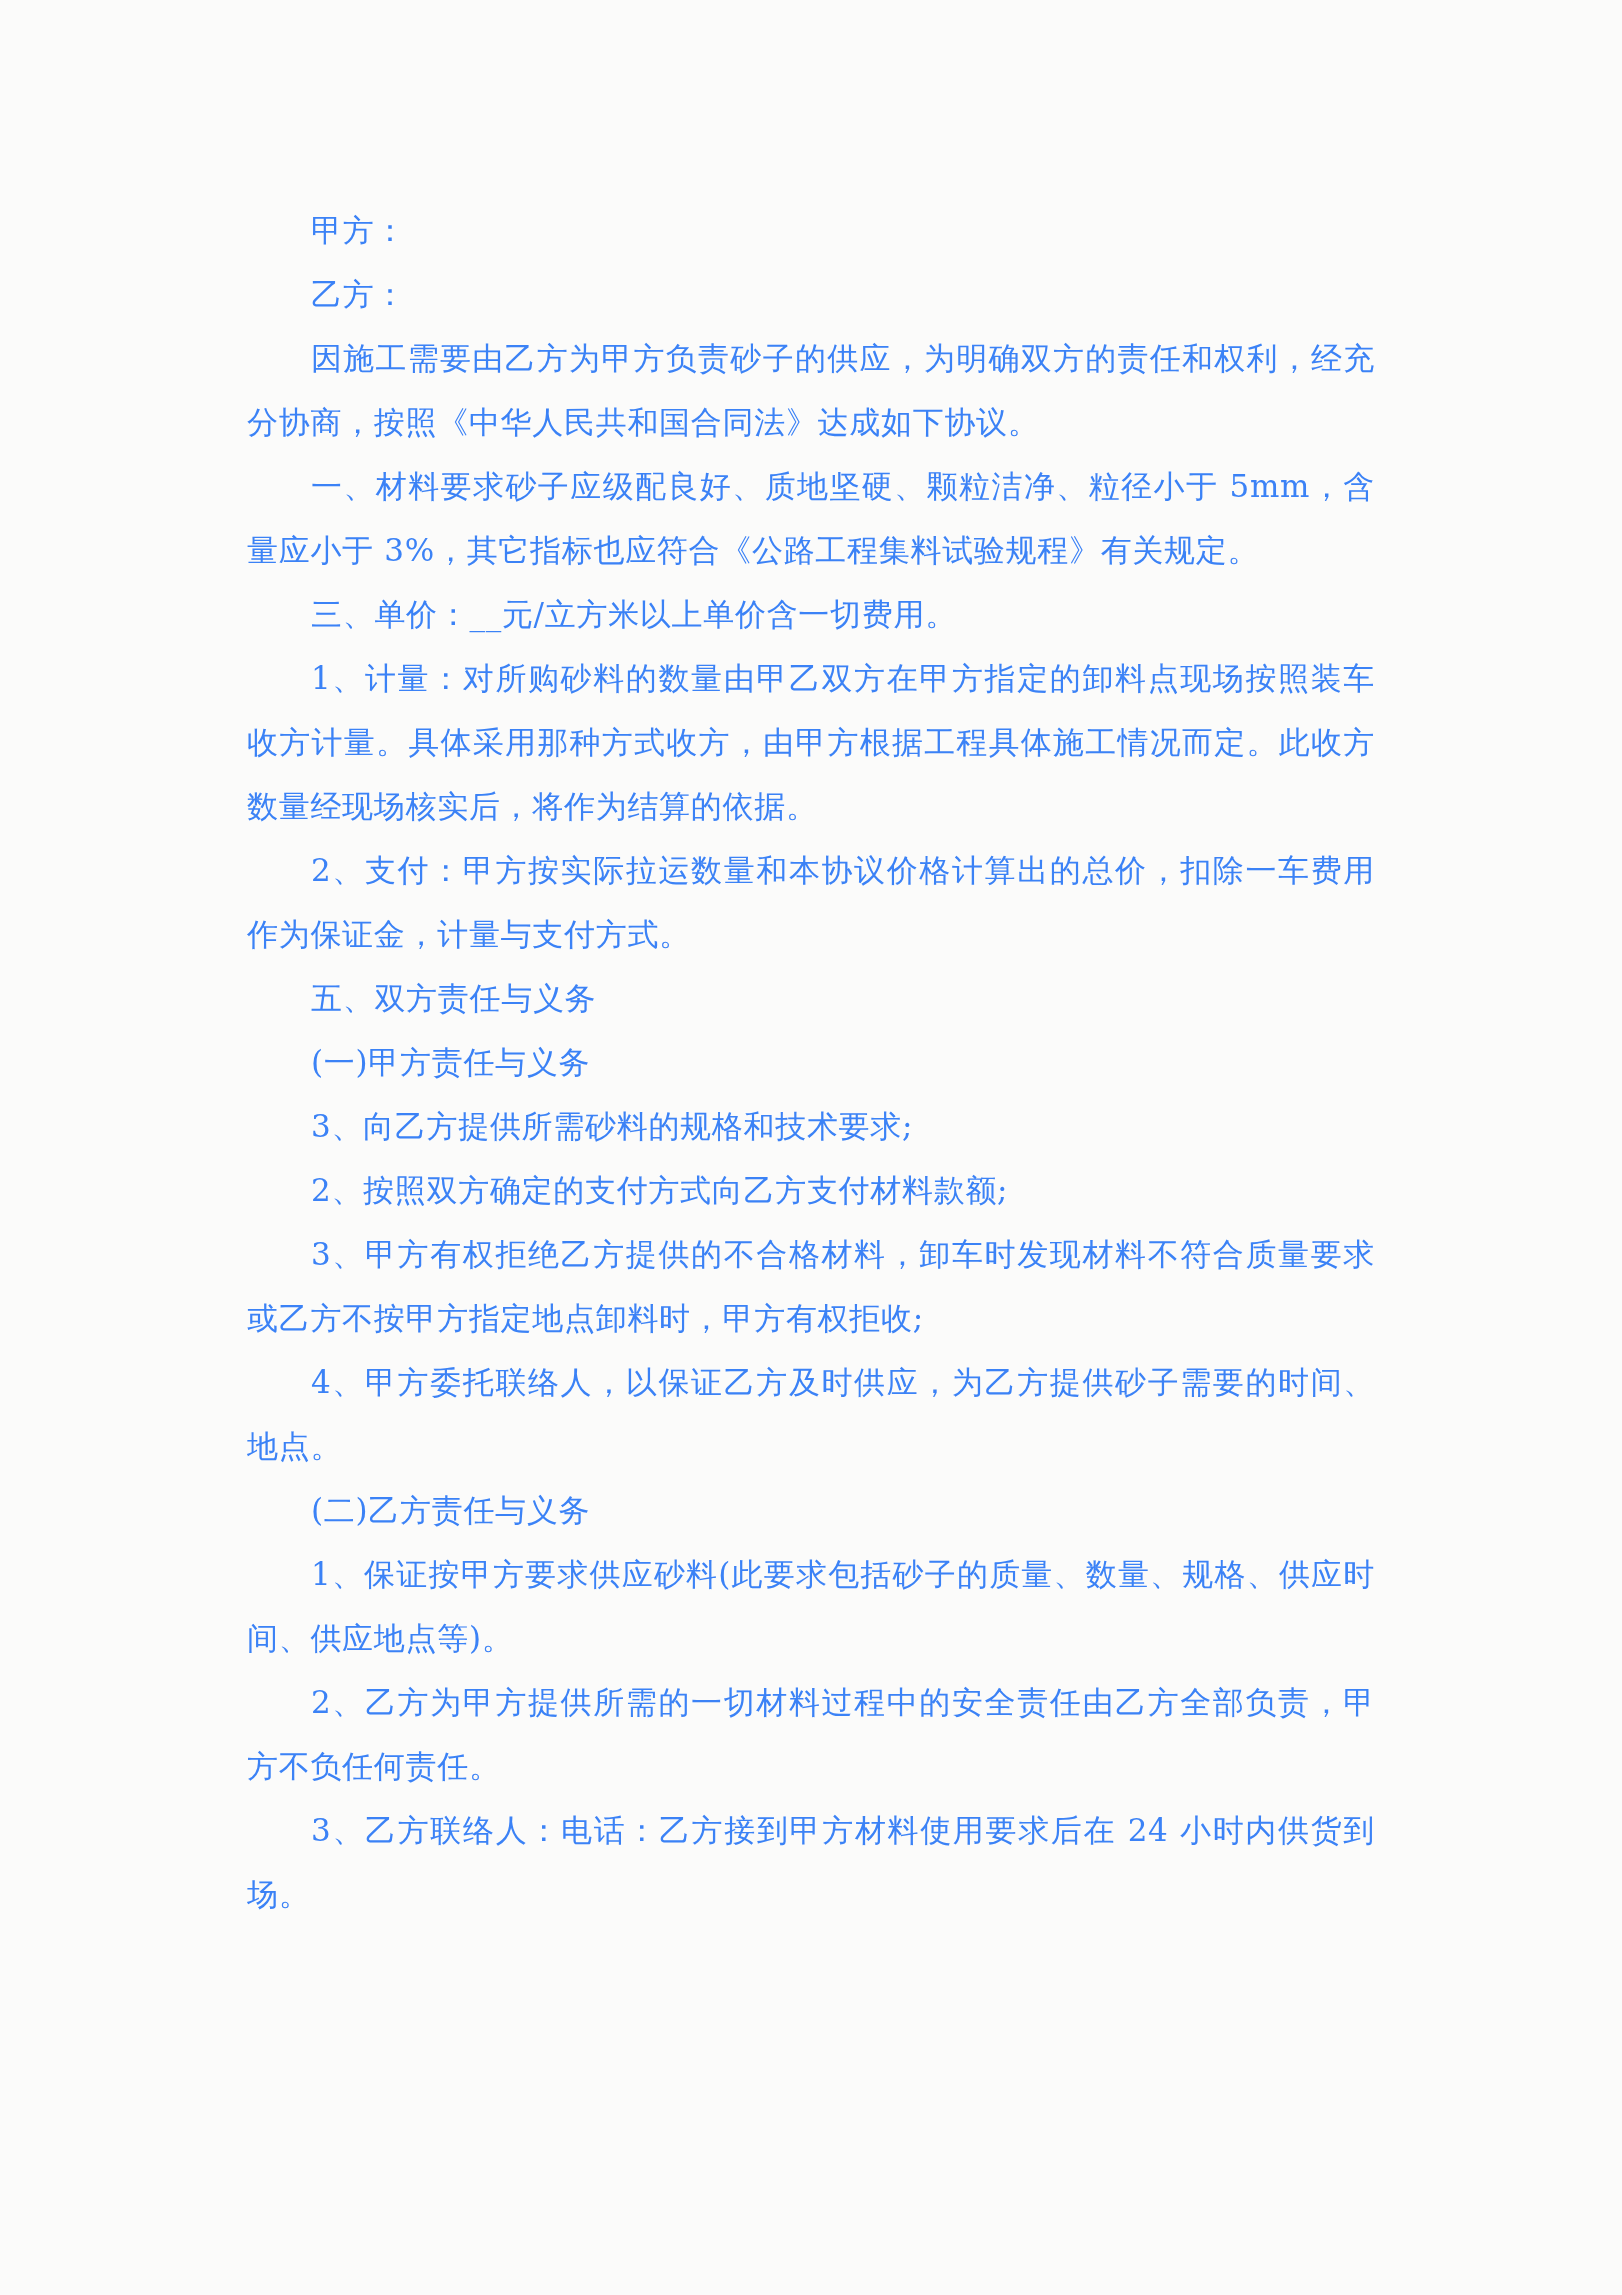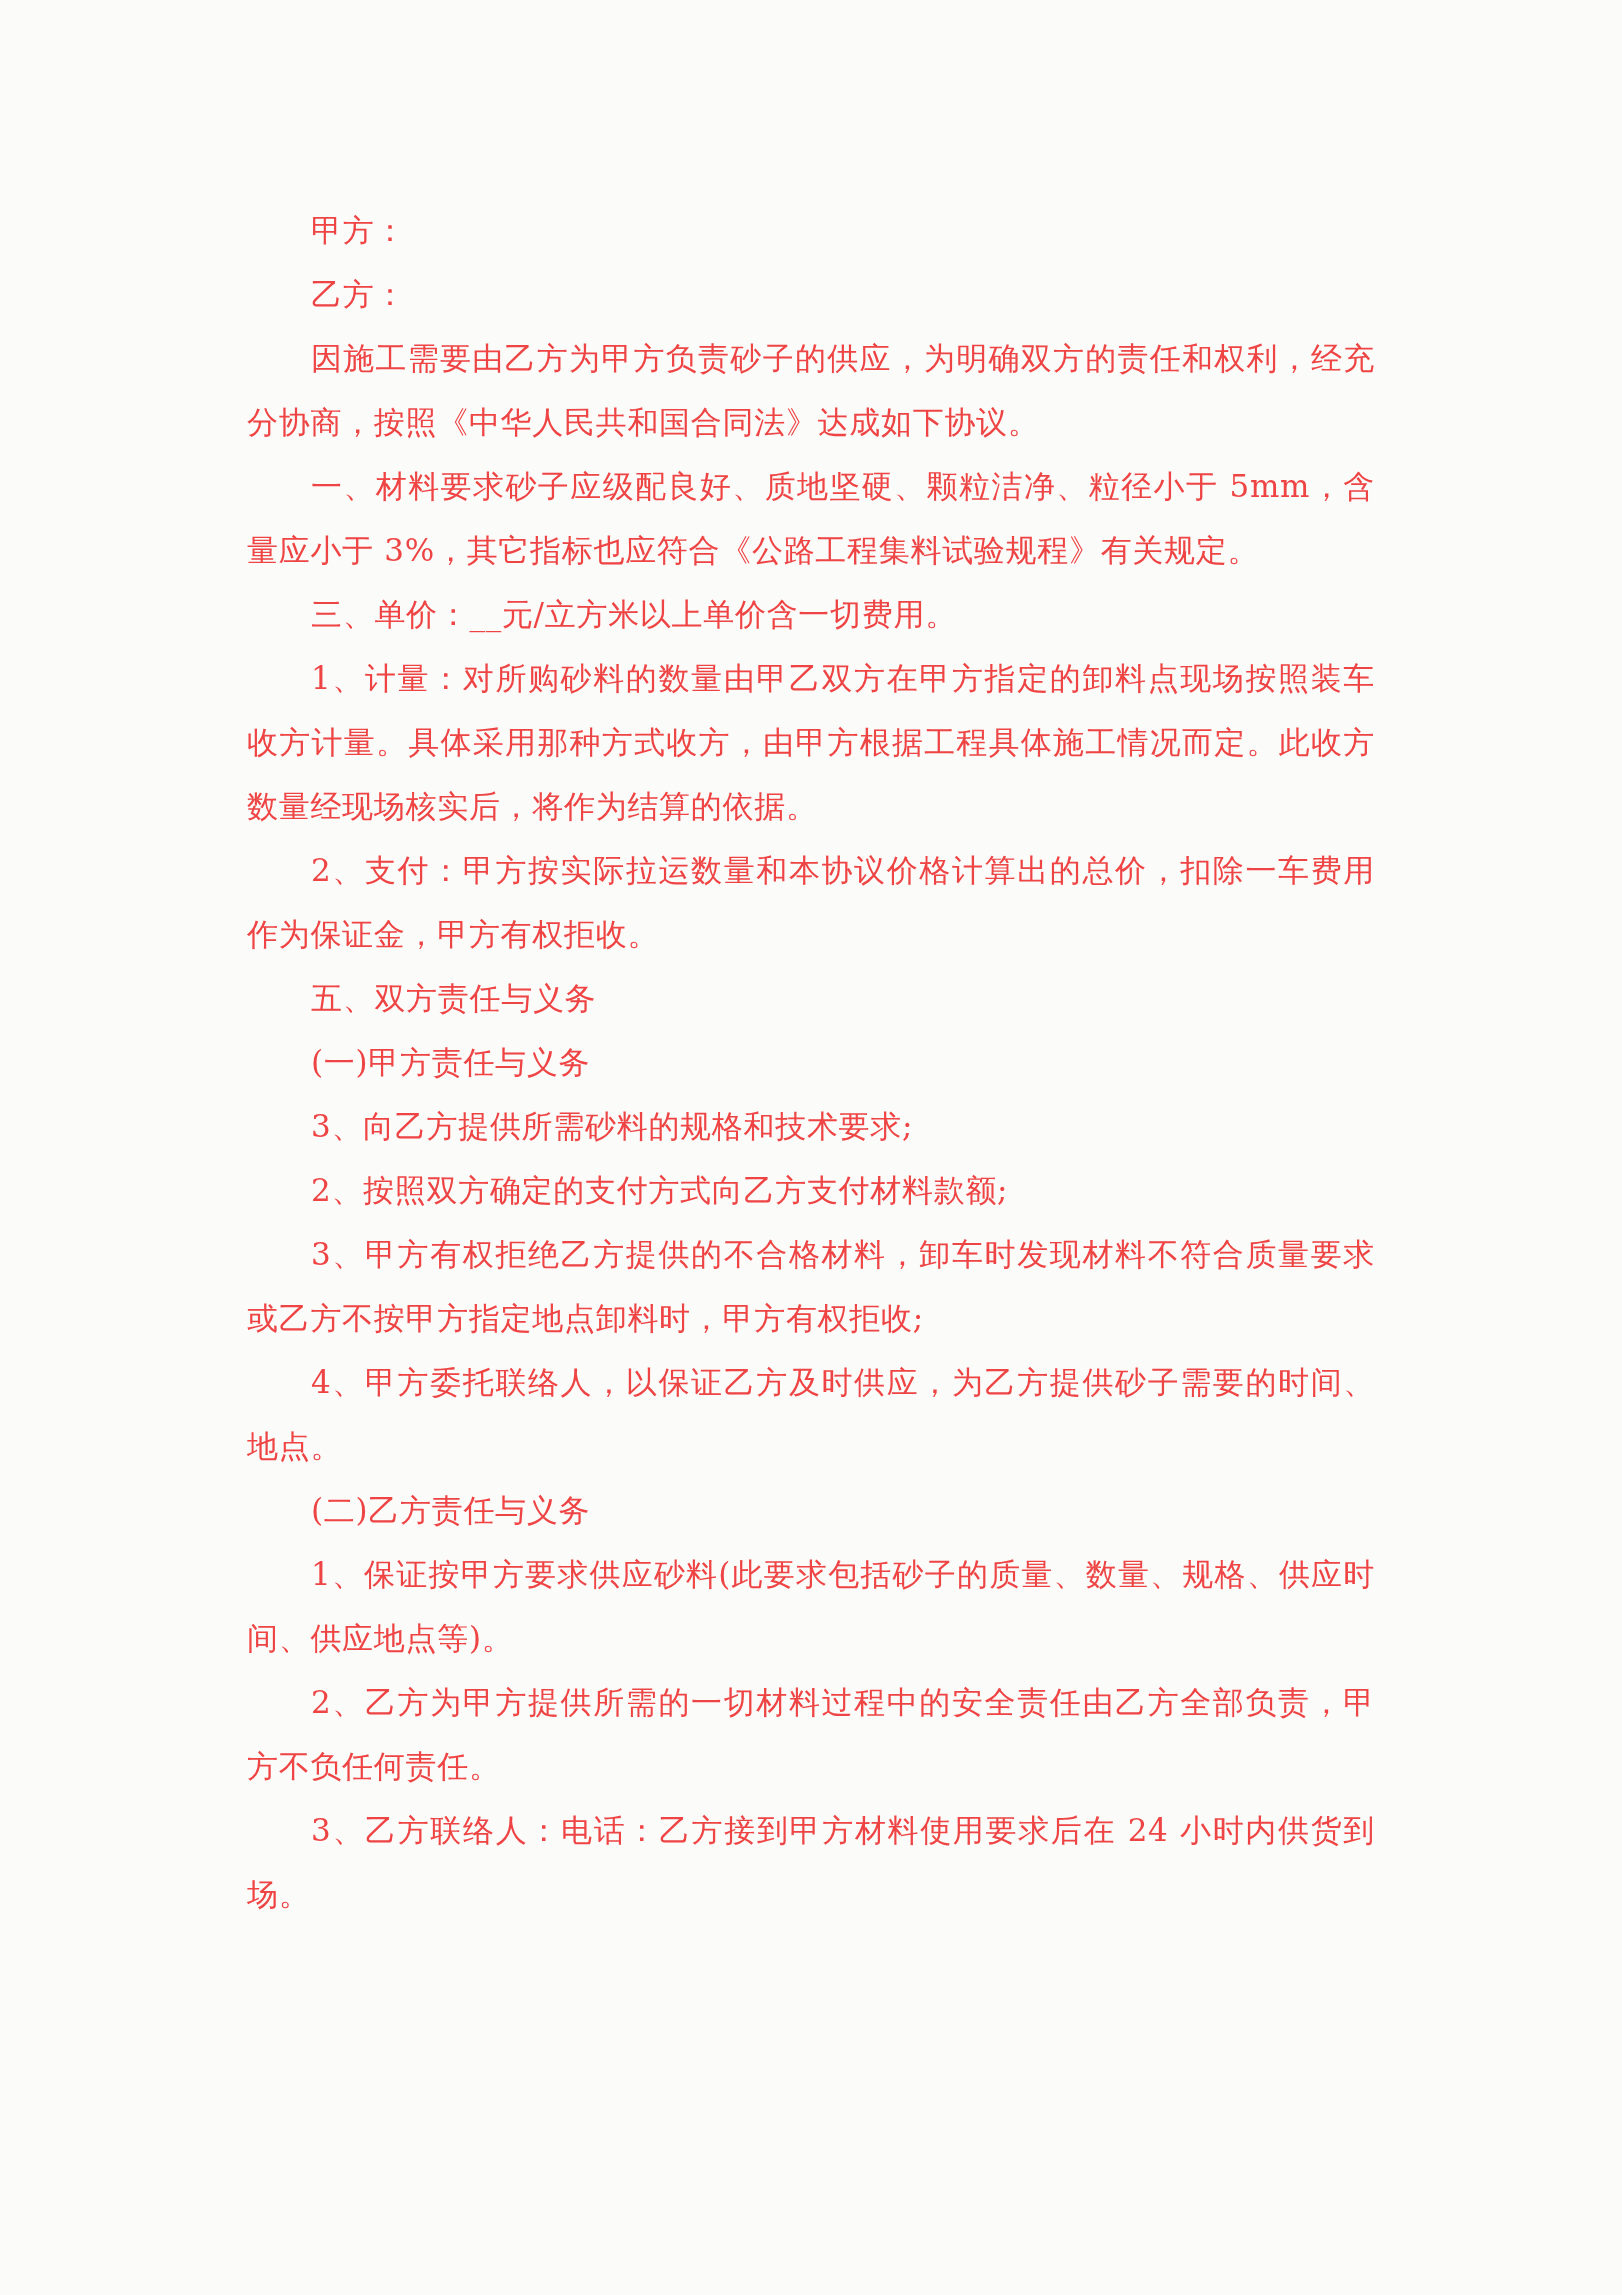--- a/index.html
+++ b/index.html
@@ -41,33 +41,33 @@
     white-space: normal;
     text-align: justify;
     text-align-last: justify;
     text-justify: inter-character;
   }
 </style>
 </head>
 <body>
 
 <div class="page" style="background: rgb(251, 251, 250);">
-  <div class="text-block" id="doc-lines" style="color: #ef4444;">
+  <div class="text-block" id="doc-lines" style="color: #3b82f6;">
       <div class="line indent">甲方：</div>
       <div class="line indent">乙方：</div>
       <div class="line indent justify">因施工需要由乙方为甲方负责砂子的供应，为明确双方的责任和权利，经充</div>
       <div class="line">分协商，按照《中华人民共和国合同法》达成如下协议。</div>
       <div class="line indent justify">一、材料要求砂子应级配良好、质地坚硬、颗粒洁净、粒径小于 5mm，含泥</div>
       <div class="line">量应小于 3%，其它指标也应符合《公路工程集料试验规程》有关规定。</div>
       <div class="line indent">三、单价：__元/立方米以上单价含一切费用。</div>
       <div class="line indent justify">1、计量：对所购砂料的数量由甲乙双方在甲方指定的卸料点现场按照装车</div>
       <div class="line justify">收方计量。具体采用那种方式收方，由甲方根据工程具体施工情况而定。此收方</div>
       <div class="line">数量经现场核实后，将作为结算的依据。</div>
       <div class="line indent justify">2、支付：甲方按实际拉运数量和本协议价格计算出的总价，扣除一车费用</div>
-      <div class="line">作为保证金，甲方有权拒收。</div>
+      <div class="line">作为保证金，计量与支付方式。</div>
       <div class="line indent">五、双方责任与义务</div>
       <div class="line indent">(一)甲方责任与义务</div>
       <div class="line indent">3、向乙方提供所需砂料的规格和技术要求;</div>
       <div class="line indent">2、按照双方确定的支付方式向乙方支付材料款额;</div>
       <div class="line indent justify">3、甲方有权拒绝乙方提供的不合格材料，卸车时发现材料不符合质量要求</div>
       <div class="line">或乙方不按甲方指定地点卸料时，甲方有权拒收;</div>
       <div class="line indent justify">4、甲方委托联络人，以保证乙方及时供应，为乙方提供砂子需要的时间、</div>
       <div class="line">地点。</div>
       <div class="line indent">(二)乙方责任与义务</div>
       <div class="line indent justify">1、保证按甲方要求供应砂料(此要求包括砂子的质量、数量、规格、供应时</div>

